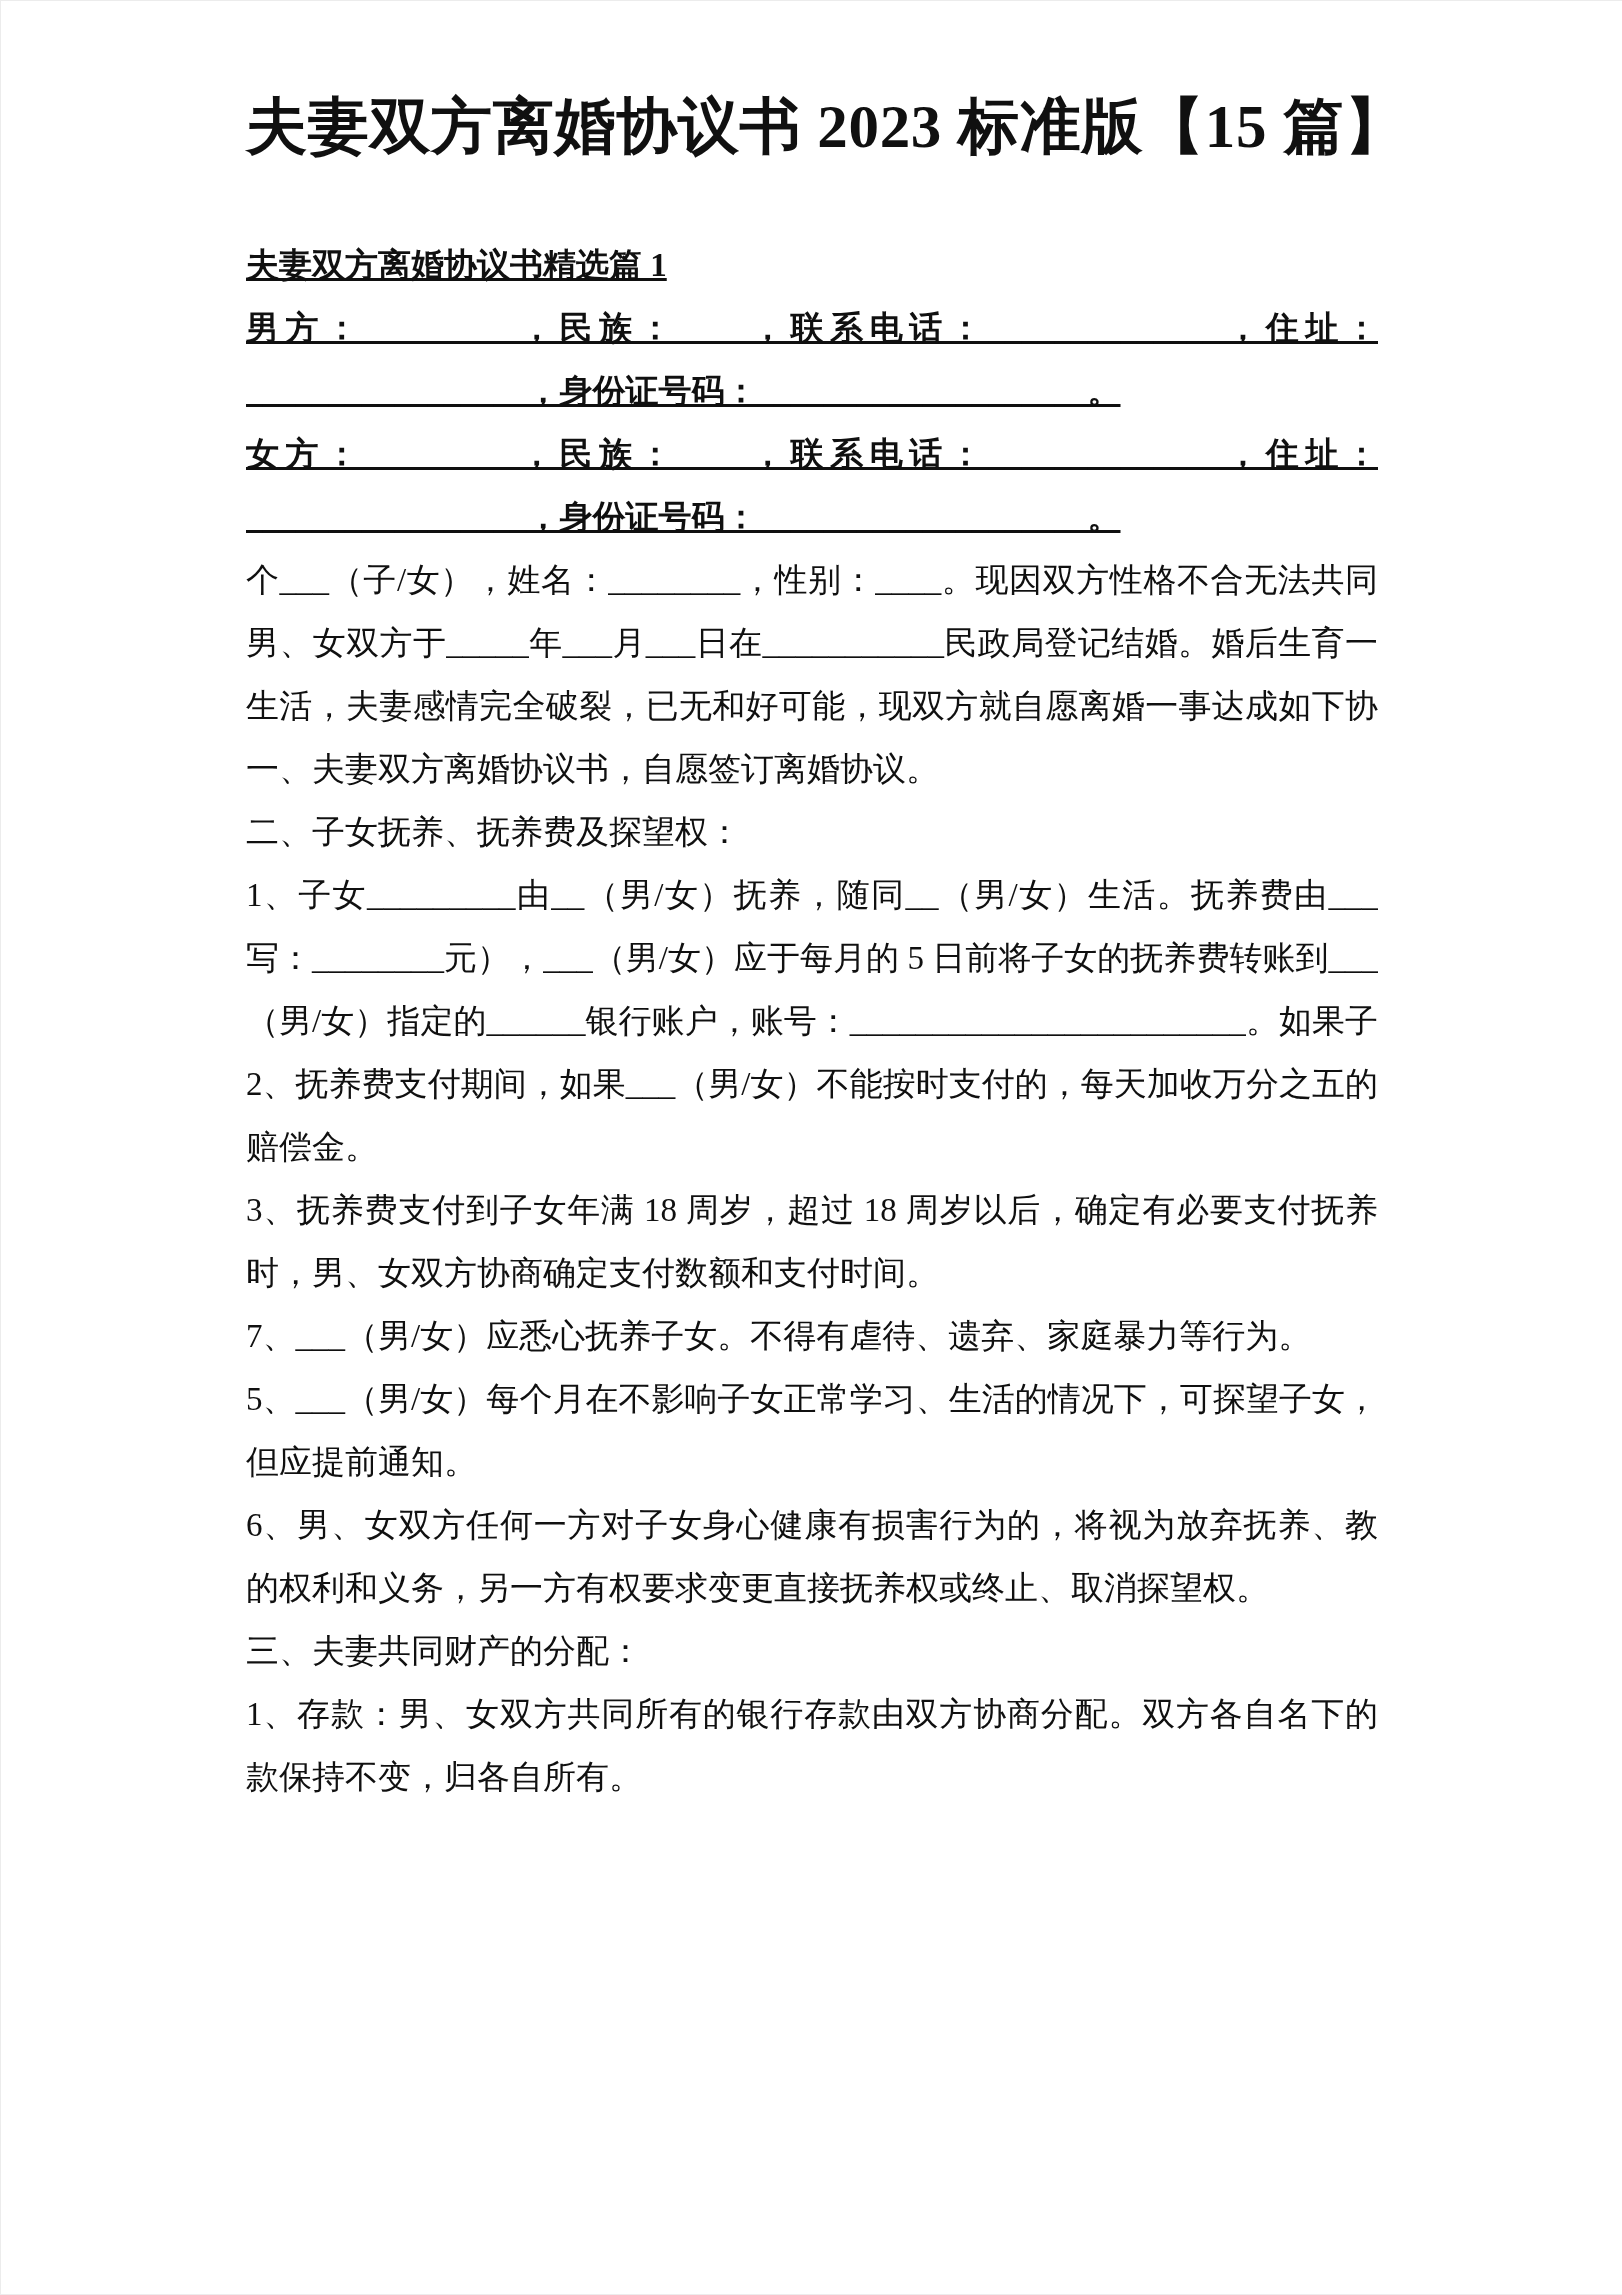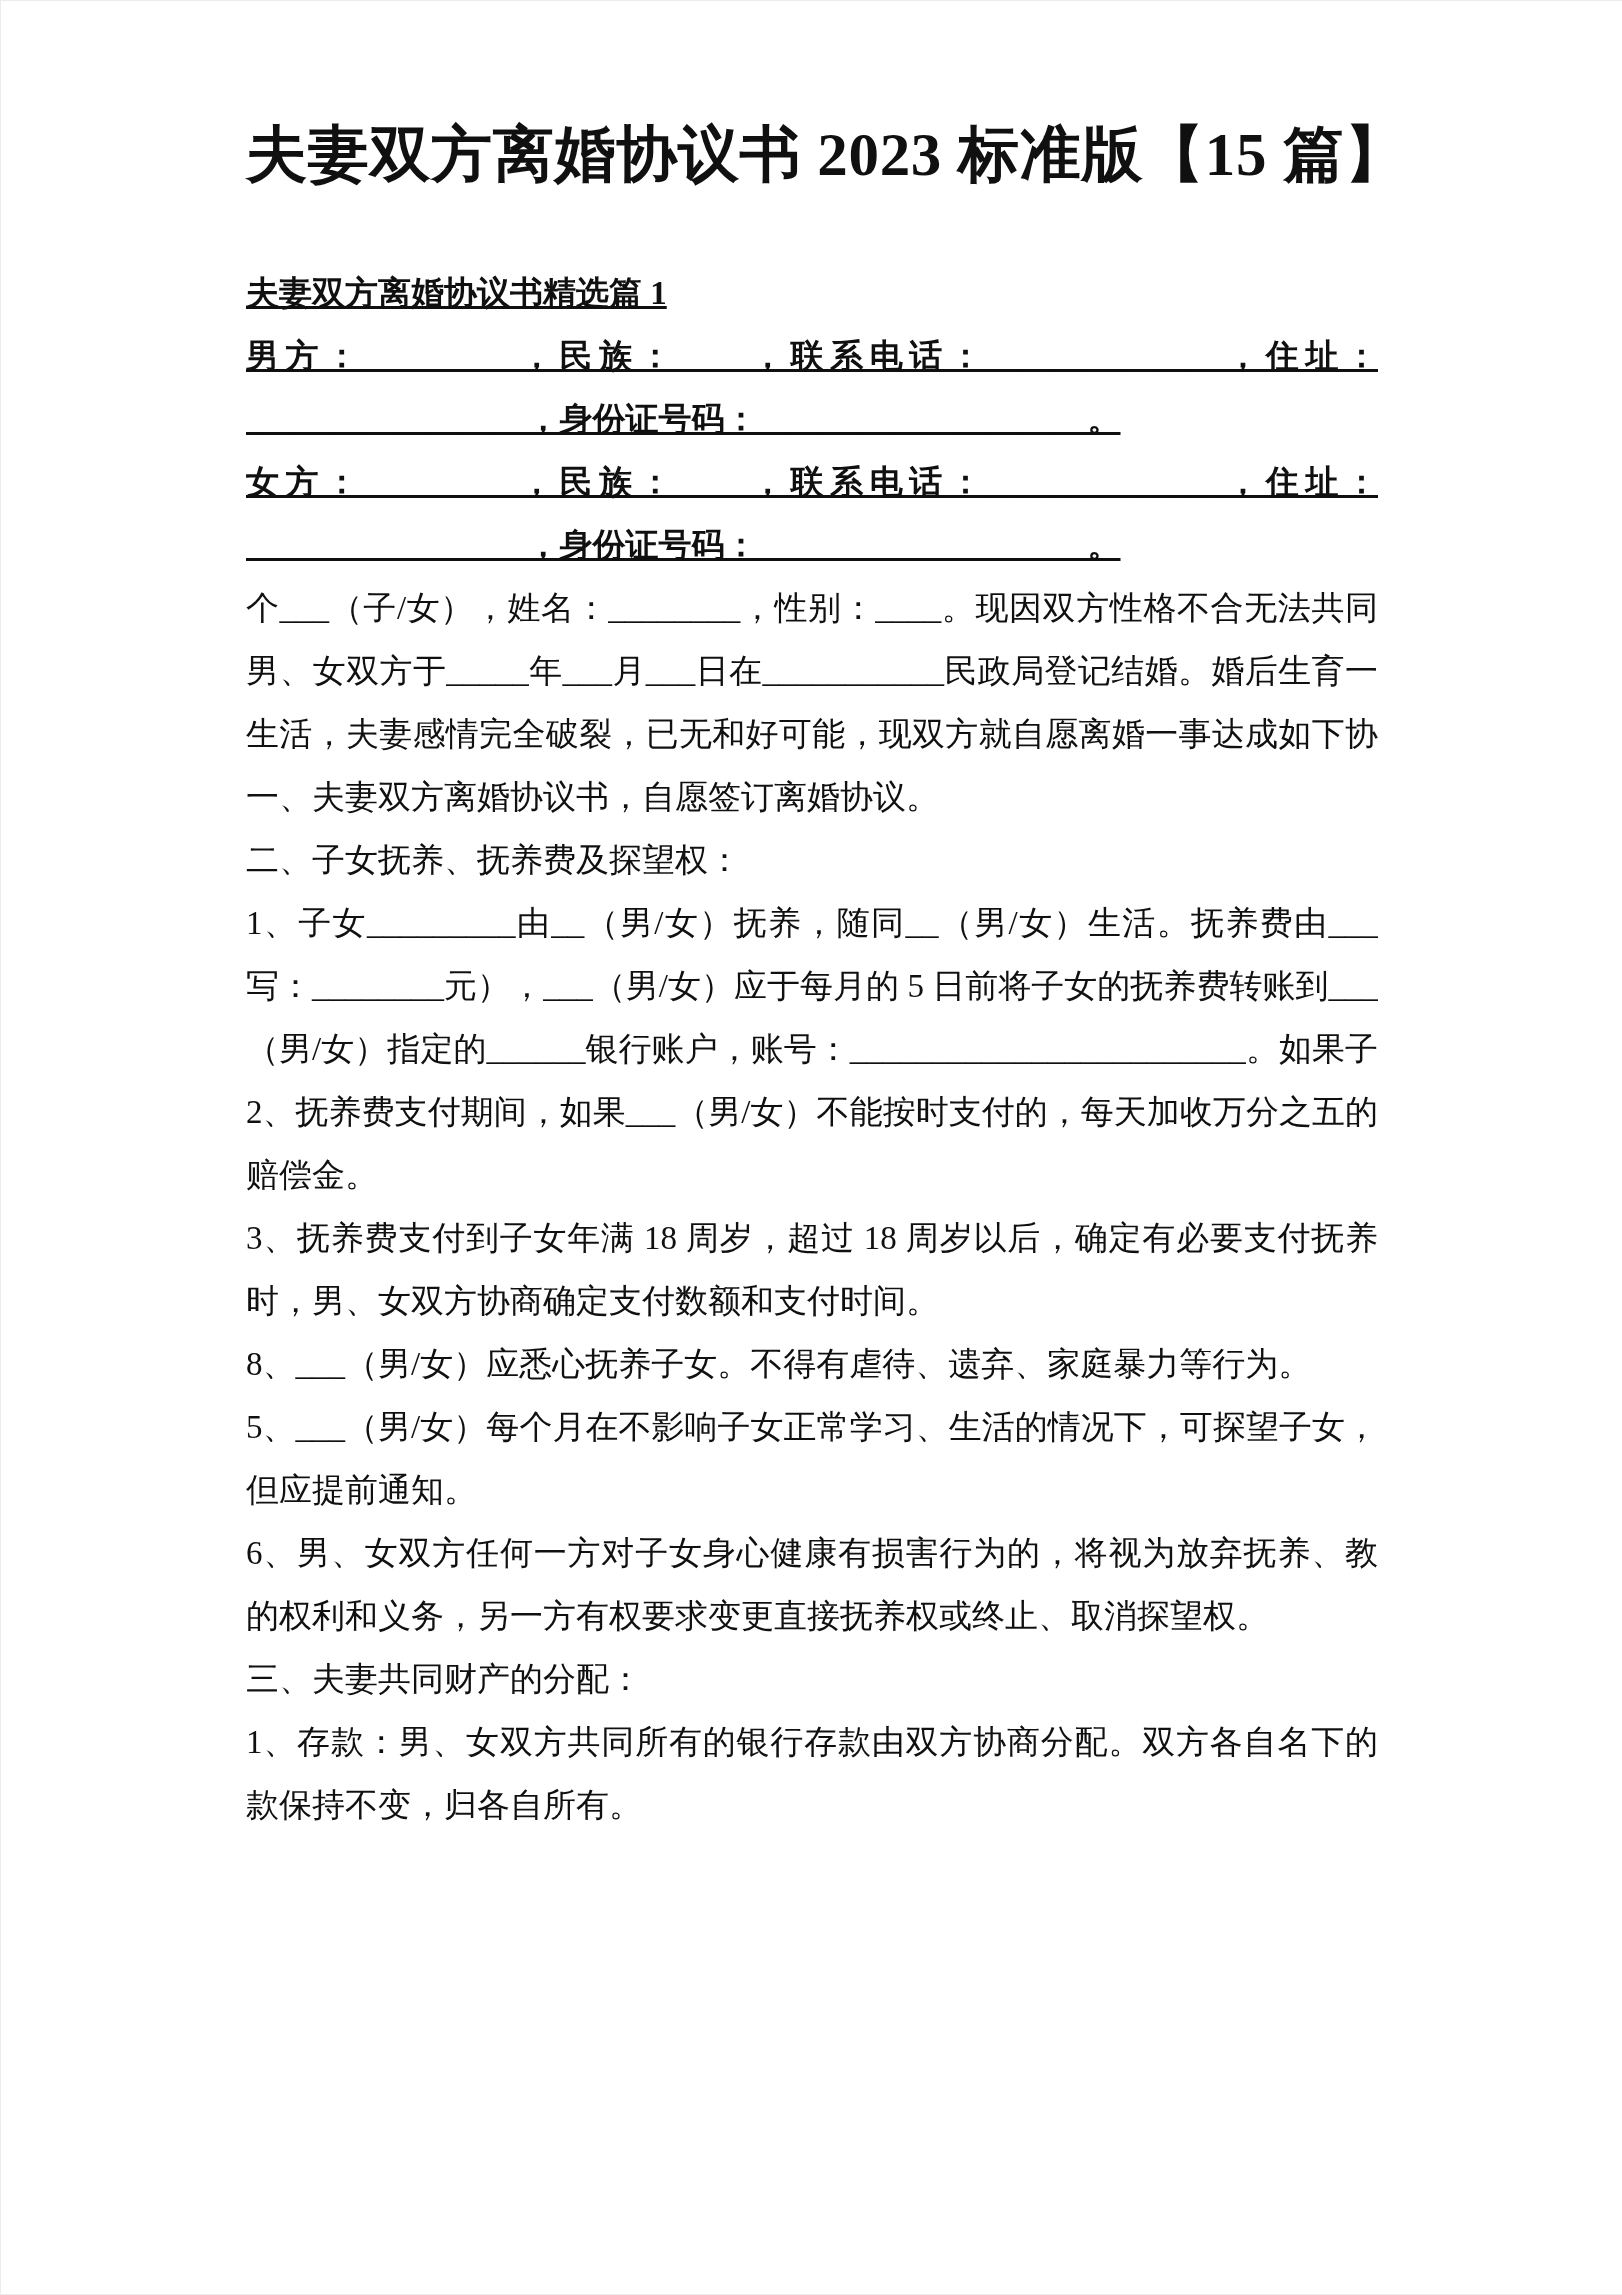--- a/index.html
+++ b/index.html
@@ -19,21 +19,21 @@
     overflow: hidden;
   }
   .doc {
     position: absolute;
     left: 245px;
     width: 1132px;
     top: 0;
   }
   .title {
     margin: 0;
-    padding-top: 114px;
+    padding-top: 86px;
     font-size: 61px;
     line-height: 80px;
     font-weight: 700;
     letter-spacing: 0.7px;
     white-space: nowrap;
   }
   .content {
     margin-top: 67px;
   }
   .line {
@@ -69,21 +69,21 @@
         <div class="line">生活，夫妻感情完全破裂，已无和好可能，现双方就自愿离婚一事达成如下协议：</div>
         <div class="line">一、夫妻双方离婚协议书，自愿签订离婚协议。</div>
         <div class="line">二、子女抚养、抚养费及探望权：</div>
         <div class="line fill">1、子女_________由__（男/女）抚养，随同__（男/女）生活。抚养费由___</div>
         <div class="line fill">写：________元），___（男/女）应于每月的 5 日前将子女的抚养费转账到___</div>
         <div class="line fill">（男/女）指定的______银行账户，账号：________________________。如果子女</div>
         <div class="line fill">2、抚养费支付期间，如果___（男/女）不能按时支付的，每天加收万分之五的</div>
         <div class="line">赔偿金。</div>
         <div class="line fill">3、抚养费支付到子女年满 18 周岁，超过 18 周岁以后，确定有必要支付抚养费</div>
         <div class="line">时，男、女双方协商确定支付数额和支付时间。</div>
-        <div class="line">8、___（男/女）应悉心抚养子女。不得有虐待、遗弃、家庭暴力等行为。</div>
+        <div class="line">7、___（男/女）应悉心抚养子女。不得有虐待、遗弃、家庭暴力等行为。</div>
         <div class="line fill">5、___（男/女）每个月在不影响子女正常学习、生活的情况下，可探望子女，</div>
         <div class="line">但应提前通知。</div>
         <div class="line fill">6、男、女双方任何一方对子女身心健康有损害行为的，将视为放弃抚养、教育</div>
         <div class="line">的权利和义务，另一方有权要求变更直接抚养权或终止、取消探望权。</div>
         <div class="line">三、夫妻共同财产的分配：</div>
         <div class="line fill">1、存款：男、女双方共同所有的银行存款由双方协商分配。双方各自名下的存</div>
         <div class="line">款保持不变，归各自所有。</div>
       </div>
   </div>
 </div>

